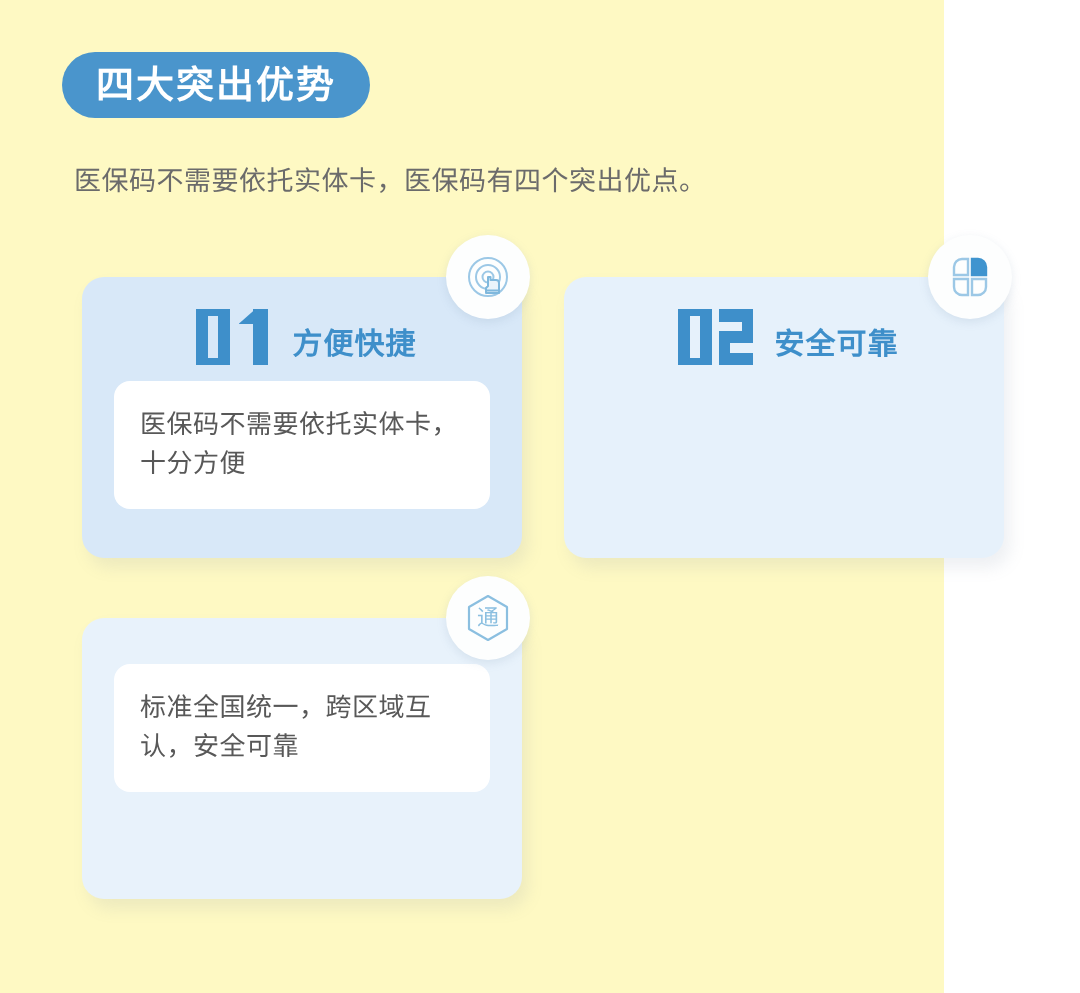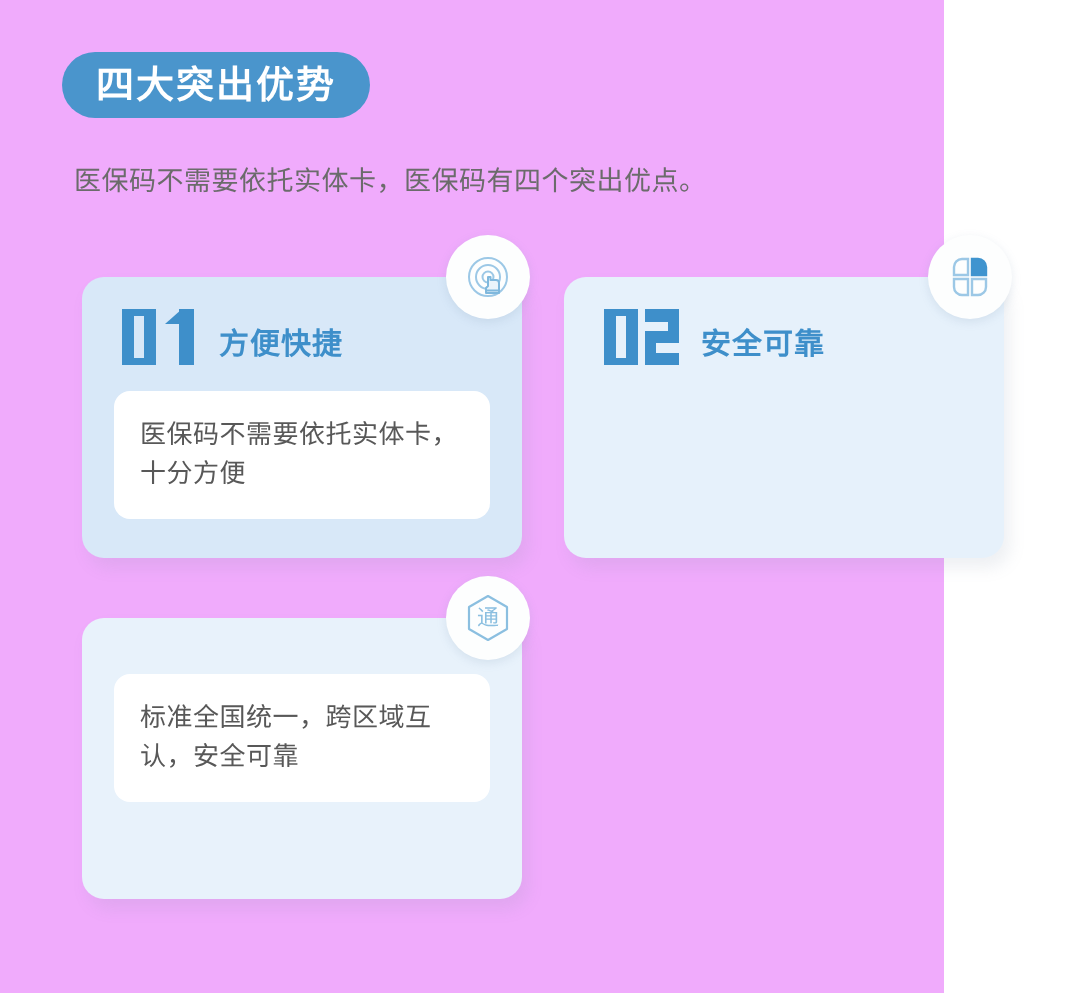--- a/index.html
+++ b/index.html
@@ -13,21 +13,21 @@
     height: 993px;
     font-family: "Liberation Sans", "DejaVu Sans", sans-serif;
     overflow: hidden;
     position: relative;
   }
 
   .page {
     position: relative;
     width: 944px;
     height: 993px;
-    background: #f0abfc;
+    background: #fef9c3;
   }
 
   
   .title-pill {
     position: absolute;
     left: 62px;
     top: 52px;
     height: 66px;
     padding: 0 34px;
     display: flex;
@@ -81,20 +81,21 @@
   .card.tone-b { background: #e6f1fb; }
   .card.tone-c { background: #e8f2fb; }
   .card.tone-d { background: #cfe3f7; }
 
   .card-head {
     display: flex;
     align-items: flex-end;
     gap: 22px;
     height: 58px;
     padding-left: 8px;
+    justify-content: center;
   }
 
   
   .num {
     display: flex;
     align-items: flex-end;
     gap: 7px;
     height: 56px;
   }
   .digit {
@@ -139,21 +140,21 @@
     font-size: 30px;
     font-weight: 700;
     color: #3e8fca;
     letter-spacing: 1px;
     line-height: 1;
     padding-bottom: 6px;
     white-space: nowrap;
   }
 
   .card-body {
-    margin-top: 26px;
+    margin-top: 16px;
     background: #ffffff;
     border-radius: 16px;
     padding: 24px 26px 26px 26px;
     min-height: 112px;
     box-sizing: border-box;
   }
   .card-body-text {
     font-size: 26px;
     line-height: 1.5;
     color: #585858;

